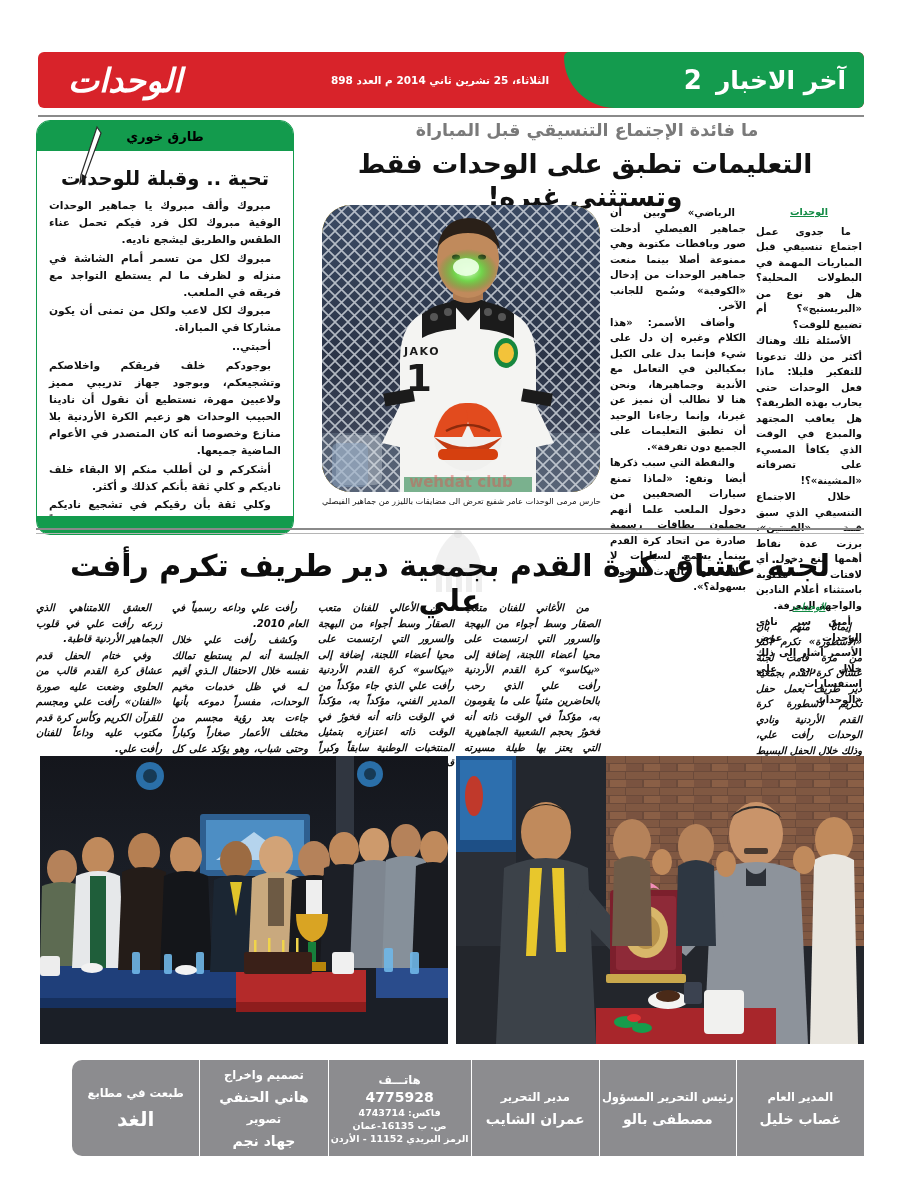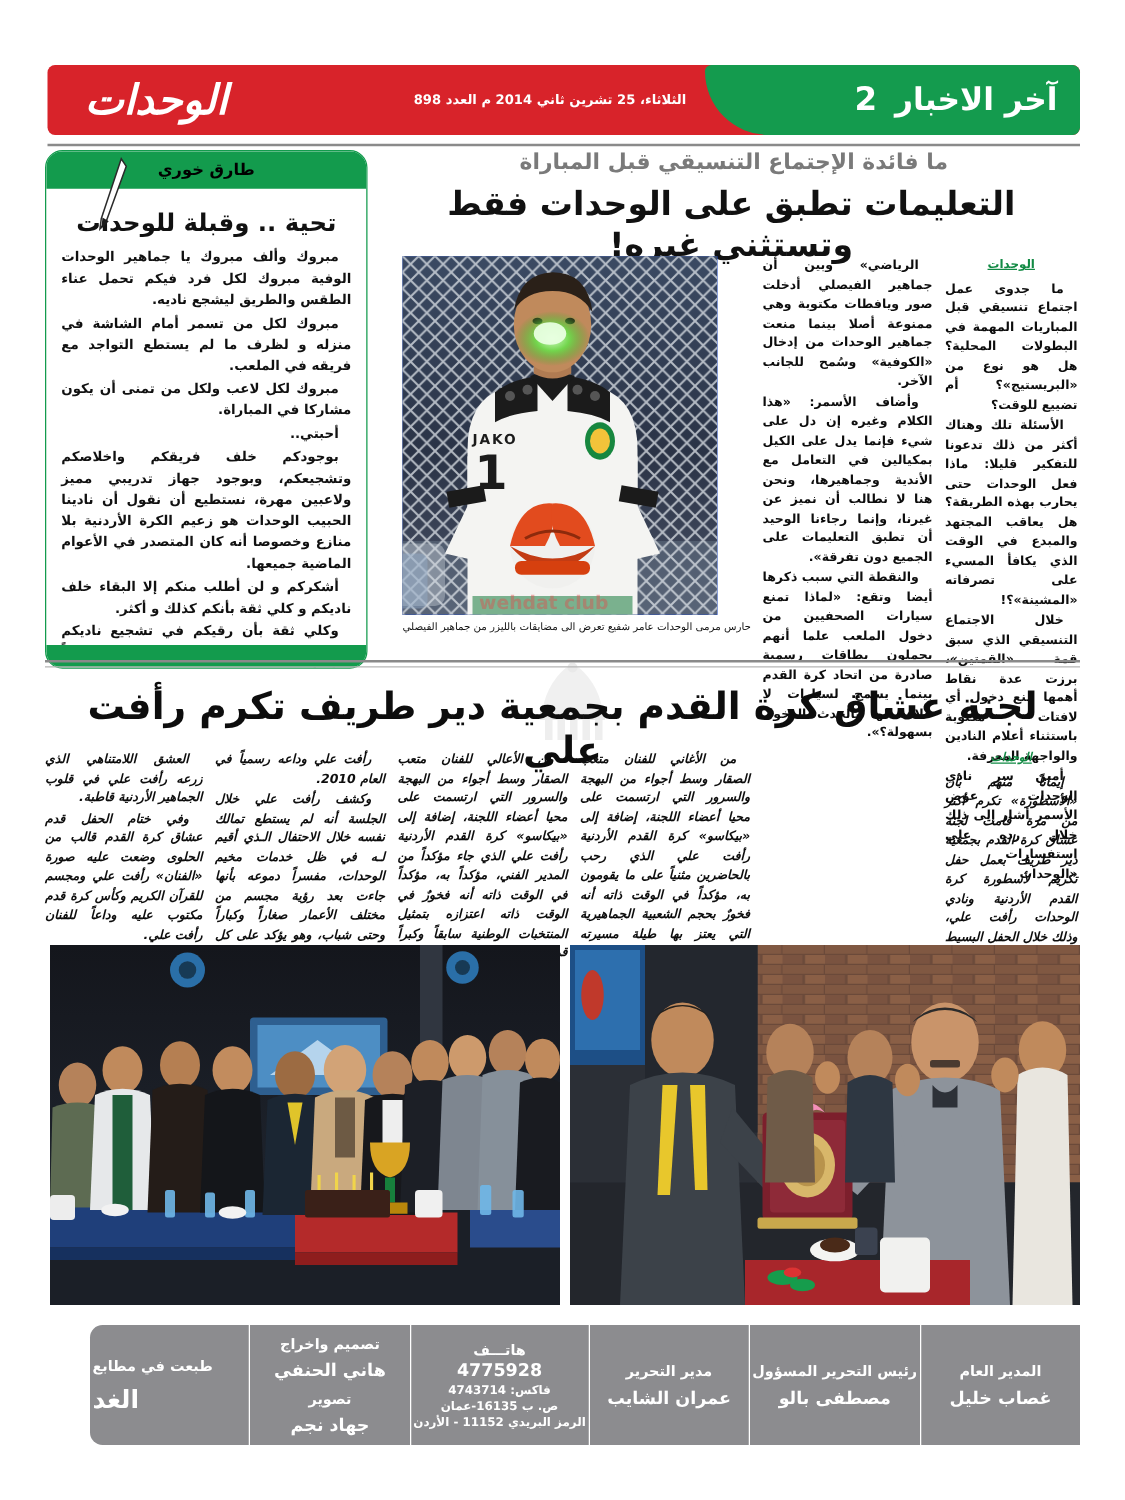--- a/index.html
+++ b/index.html
@@ -177,23 +177,24 @@
     font-weight: bold;
   }
   .a1-col p { text-indent: 11px; margin-bottom: 1px; }
   .a1-col-right { left: 756px; top: 205px; width: 106px; height: 300px; }
   .a1-col-mid   { left: 610px; top: 205px; width: 136px; height: 300px; }
 
   
   .a1-photo {
     position: absolute;
     left: 322px; top: 205px;
-    width: 252px; height: 287px;
+    width: 278px; height: 287px;
     overflow: hidden;
-    background: #1d4ed8;
+    background: #eab308;
+    border-radius: 29px;
   }
   .a1-caption {
     position: absolute;
     left: 322px; top: 496px;
     width: 440px;
     font-size: 8.2px;
     font-weight: normal;
     color: #111;
     direction: rtl;
     text-align: left;
@@ -287,21 +288,21 @@
     flex: 1;
     display: flex;
     flex-direction: column;
     align-items: center;
     justify-content: center;
     gap: 7px;
     border-left: 1.5px solid #ffffff;
     padding: 6px 2px;
     direction: rtl;
   }
-  .footer-cell:last-child { border-left: none; align-items: flex-end; }
+  .footer-cell:last-child { border-left: none; }
   .f-label { font-size: 11.5px; font-weight: bold; white-space: nowrap; }
   .f-value { font-size: 14px; font-weight: bold; white-space: nowrap; }
   .f-small { font-size: 9.5px; font-weight: bold; white-space: nowrap; }
   .f-brand { font-size: 20px; font-weight: bold; }
   .f-contact { gap: 2px; }
 </style>
 </head>
 <body>
 
 <div class="page">

